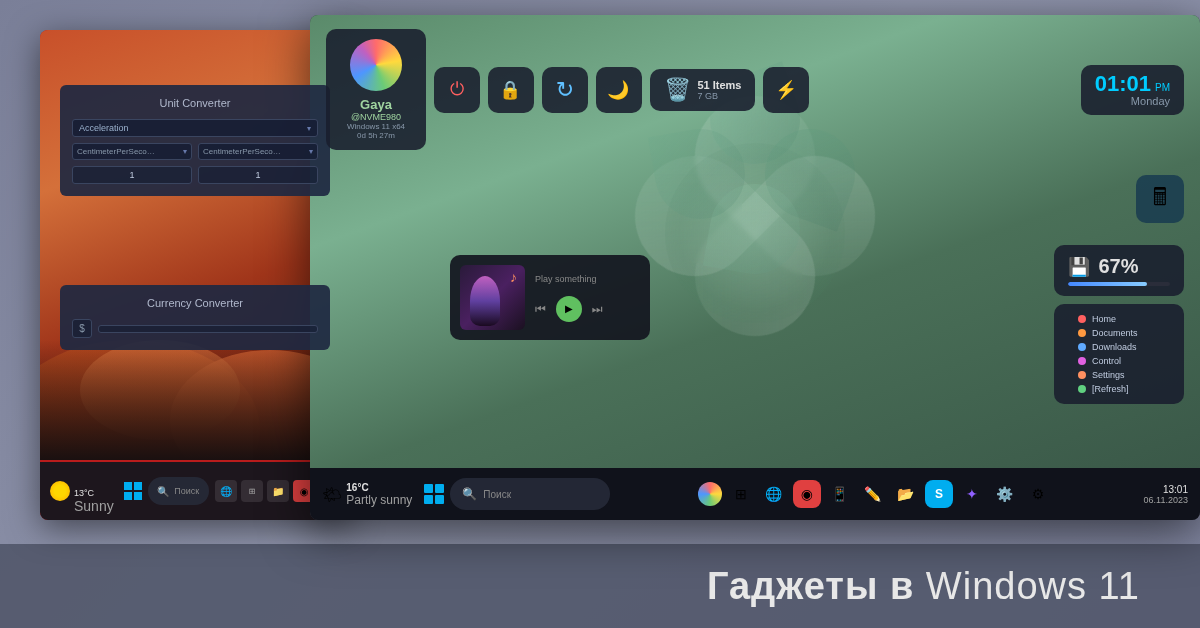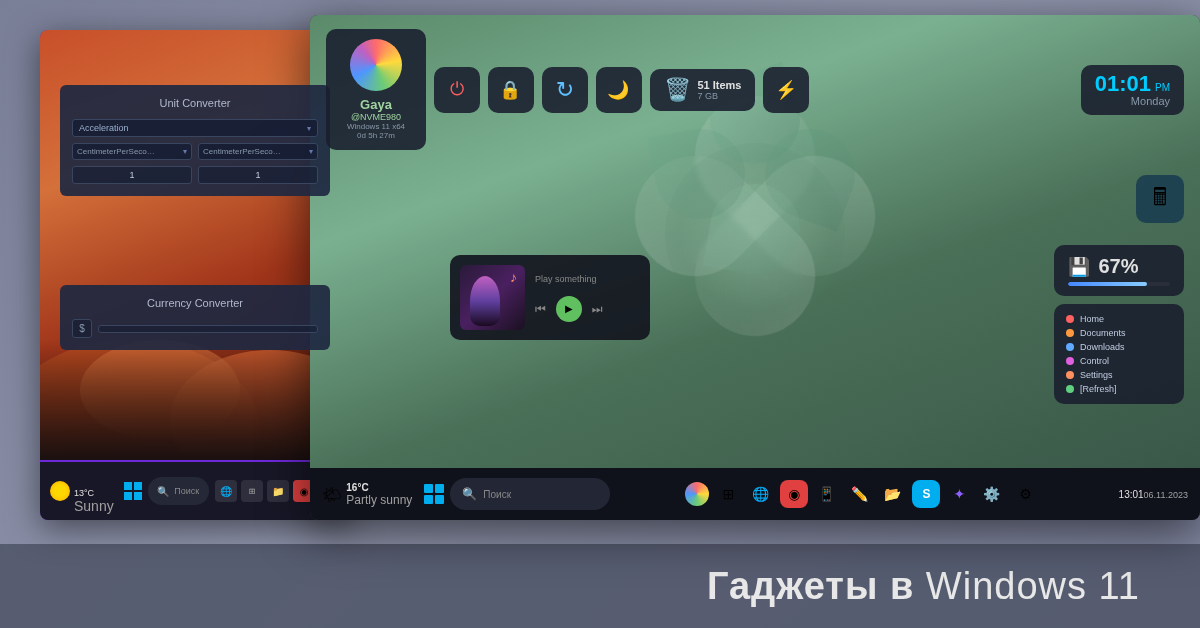--- a/index.html
+++ b/index.html
@@ -42,21 +42,21 @@
       font-weight: 700;
     }
 
     
     .window-back {
       position: absolute;
       top: 30px;
       left: 40px;
       width: 310px;
       height: 490px;
-      background: #6d28d9;
+      background: #b91c1c;
       border-radius: 8px;
       overflow: hidden;
       box-shadow: 0 8px 32px rgba(0,0,0,0.5);
     }
 
     
     .wallpaper-back {
       position: absolute;
       top: 0;
       left: 0;
@@ -564,21 +564,21 @@
     .storage-fill {
       height: 100%;
       background: linear-gradient(90deg, #4488ff, #88ccff);
       border-radius: 2px;
     }
 
     
     .quicklinks-widget {
       background: rgba(25, 30, 45, 0.88);
       border-radius: 10px;
-      padding: 8px 12px;
+      padding: 8px 24px;
     }
     .ql-item {
       display: flex;
       align-items: center;
       gap: 6px;
       padding: 2px 0;
     }
     .ql-dot {
       width: 8px;
       height: 8px;
@@ -672,21 +672,21 @@
       cursor: pointer;
     }
     .taskbar-sys-front {
       display: flex;
       align-items: center;
       gap: 4px;
       margin-left: auto;
     }
     .taskbar-time-front {
       display: flex;
-      flex-direction: row;
+      flex-direction: column;
       align-items: flex-end;
       margin-left: 4px;
     }
     .time-val-front {
       color: #e0e0e0;
       font-size: 10px;
     }
     .date-val-front {
       color: #a0a0a0;
       font-size: 9px;

